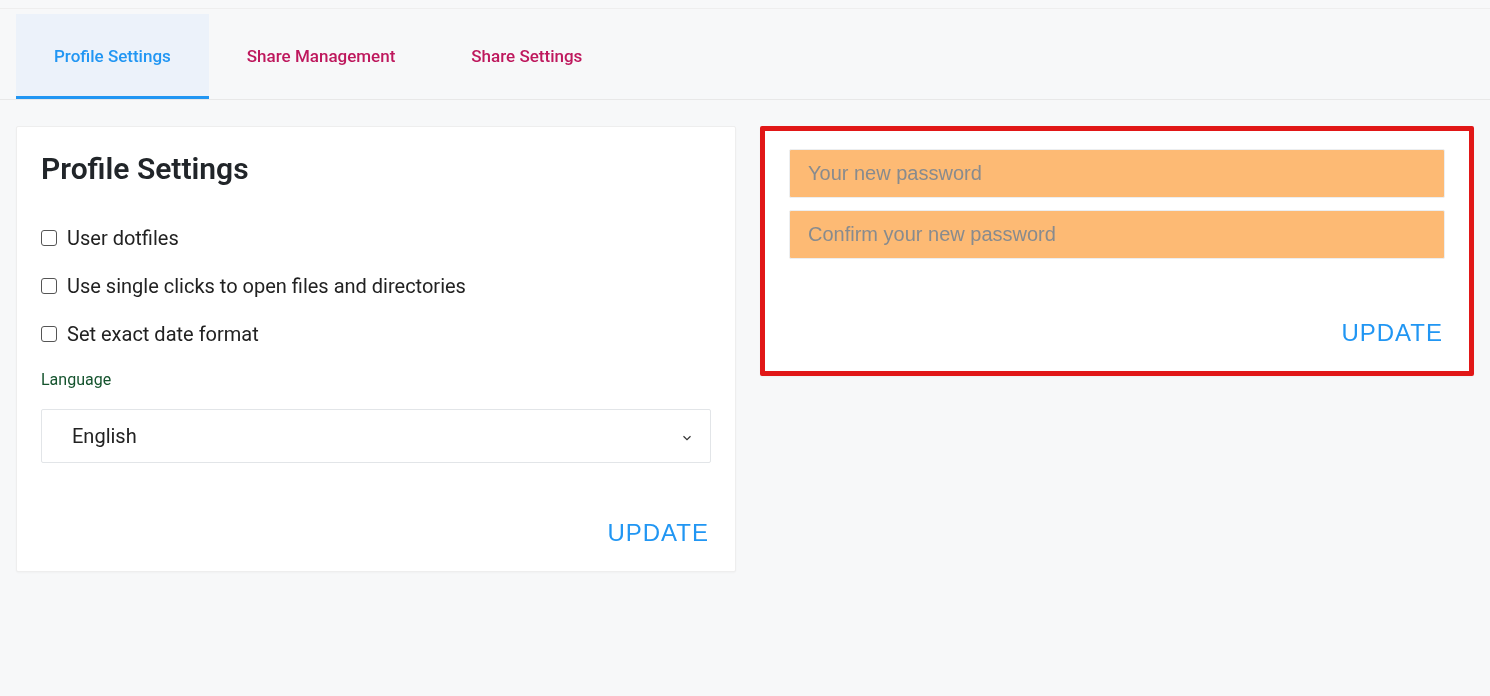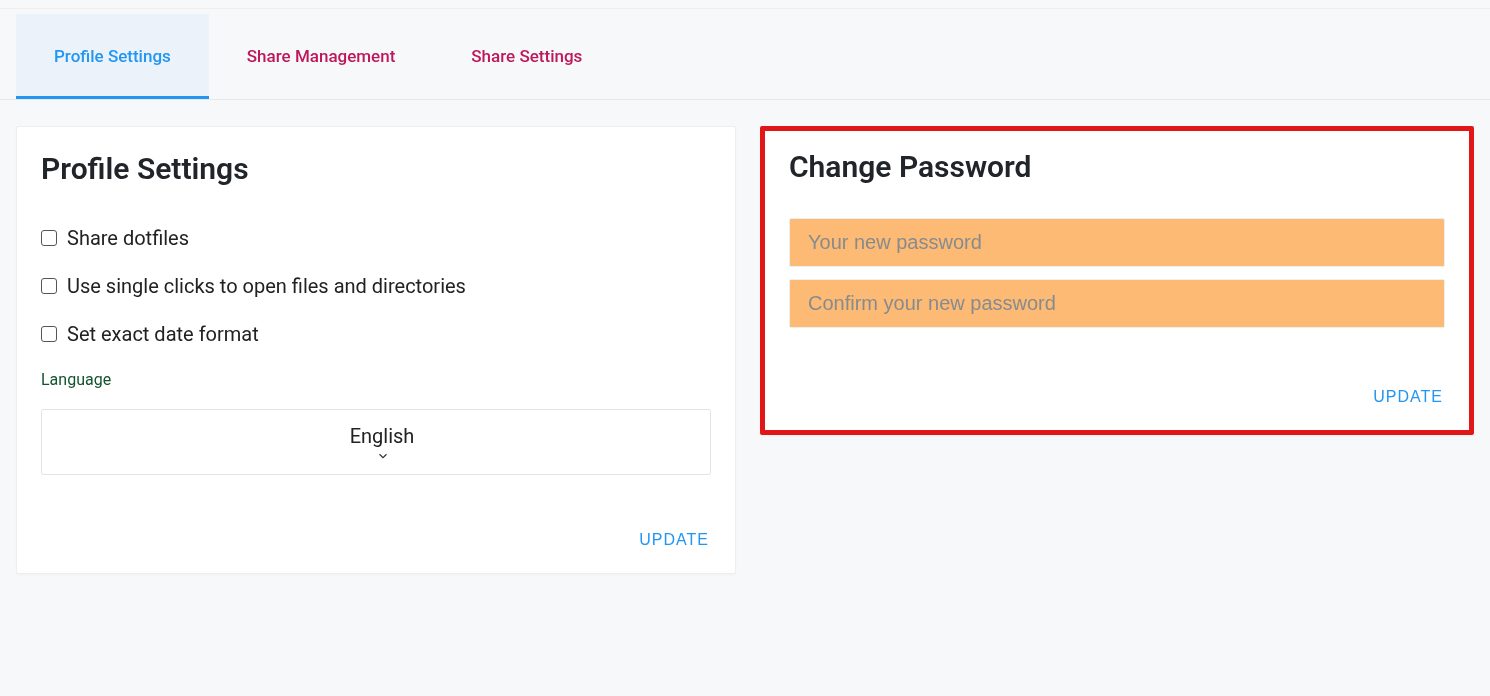--- a/index.html
+++ b/index.html
@@ -112,21 +112,20 @@
     .select-wrap {
       position: relative;
       border: 1px solid #e2e5e8;
       border-radius: 2px;
       padding: 14px 18px 14px 30px;
       display: flex;
       align-items: center;
       justify-content: space-between;
       cursor: pointer;
       background: #fff;
-      flex-direction: column;
     }
     .select-value {
       font-size: 20px;
       color: #222;
     }
     .chevron {
       width: 12px;
       height: 12px;
     }
     .chevron svg {
@@ -141,21 +140,21 @@
       justify-content: flex-end;
       margin-top: 52px;
     }
     .card-actions-right {
       margin-top: 44px;
     }
     .update-btn {
       background: transparent;
       border: none;
       color: #2196f3;
-      font-size: 16px;
+      font-size: 24px;
       font-weight: 500;
       letter-spacing: 1px;
       cursor: pointer;
       padding: 4px 2px;
     }
     .text-input {
       width: 100%;
       border: 1px solid #eceef0;
       border-radius: 2px;
       padding: 12px 18px;
@@ -181,21 +180,21 @@
     <div class="tab tab-global">Share Settings</div>
   </div>
 
   <div class="cards-row">
 
     <div class="card card-left">
       <h2 class="card-title">Profile Settings</h2>
 
       <div class="checkbox-row">
         <span class="checkbox"></span>
-        <span class="checkbox-label">Share dotfiles</span>
+        <span class="checkbox-label">User dotfiles</span>
       </div>
 
       <div class="checkbox-row">
         <span class="checkbox"></span>
         <span class="checkbox-label">Use single clicks to open files and directories</span>
       </div>
 
       <div class="checkbox-row">
         <span class="checkbox"></span>
         <span class="checkbox-label">Set exact date format</span>
@@ -212,21 +211,20 @@
         </span>
       </div>
 
       <div class="card-actions">
         <button class="update-btn">UPDATE</button>
       </div>
     </div>
 
     <div class="card-right-wrap">
       <div class="card card-right">
-        <h2 class="card-title">Change Password</h2>
 
         <input type="password" class="text-input" placeholder="Your new password" style="">
 
         <input type="password" class="text-input" placeholder="Confirm your new password" style="">
 
         <div class="card-actions card-actions-right">
           <button class="update-btn">UPDATE</button>
         </div>
       </div>
     </div>

